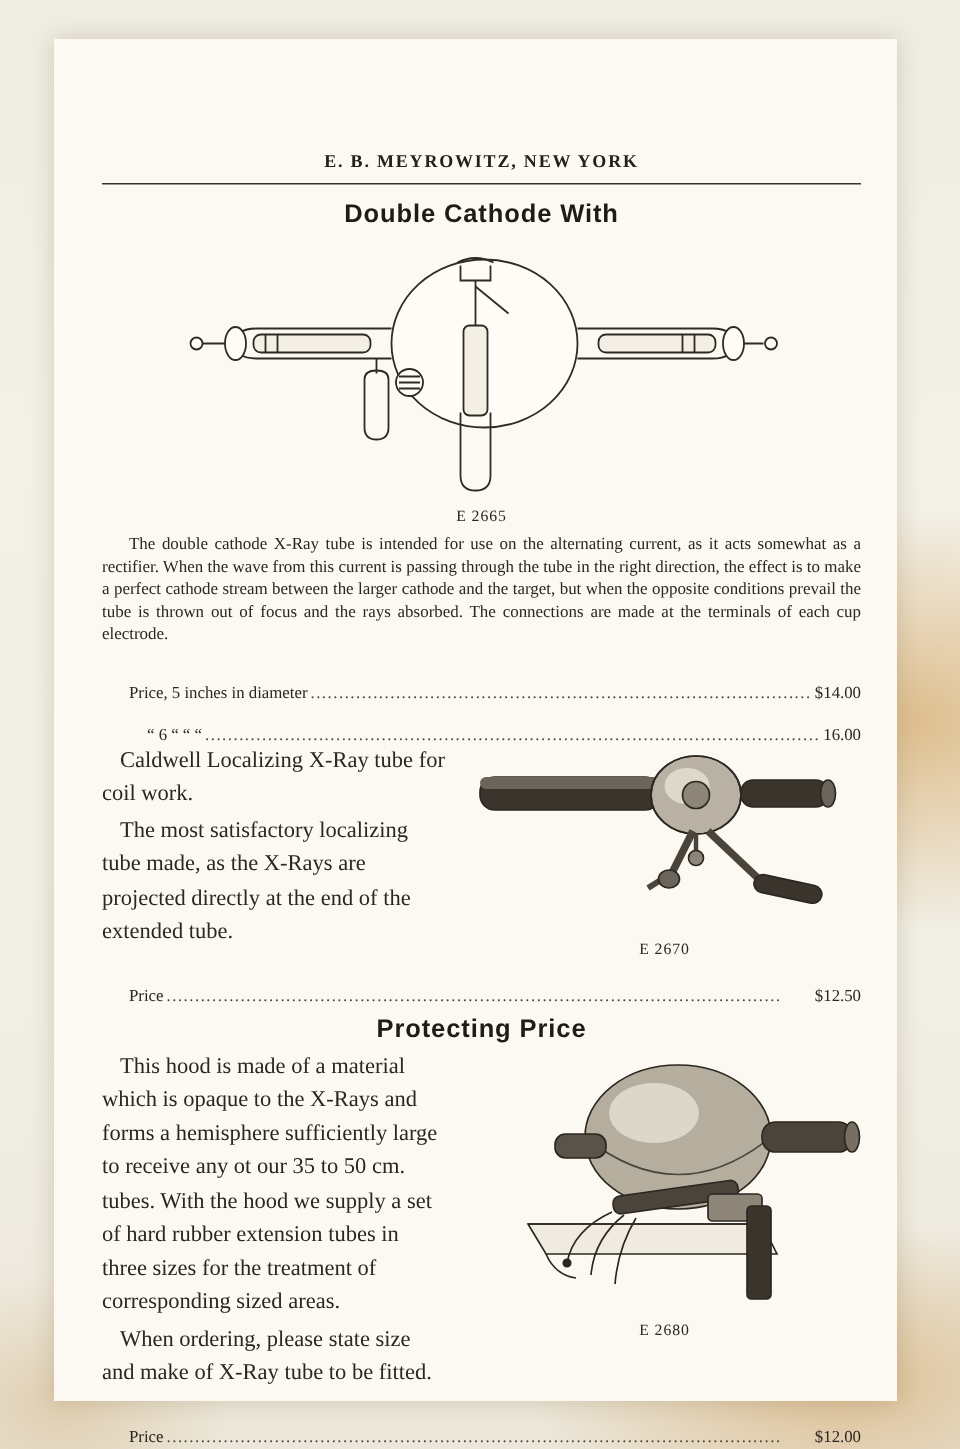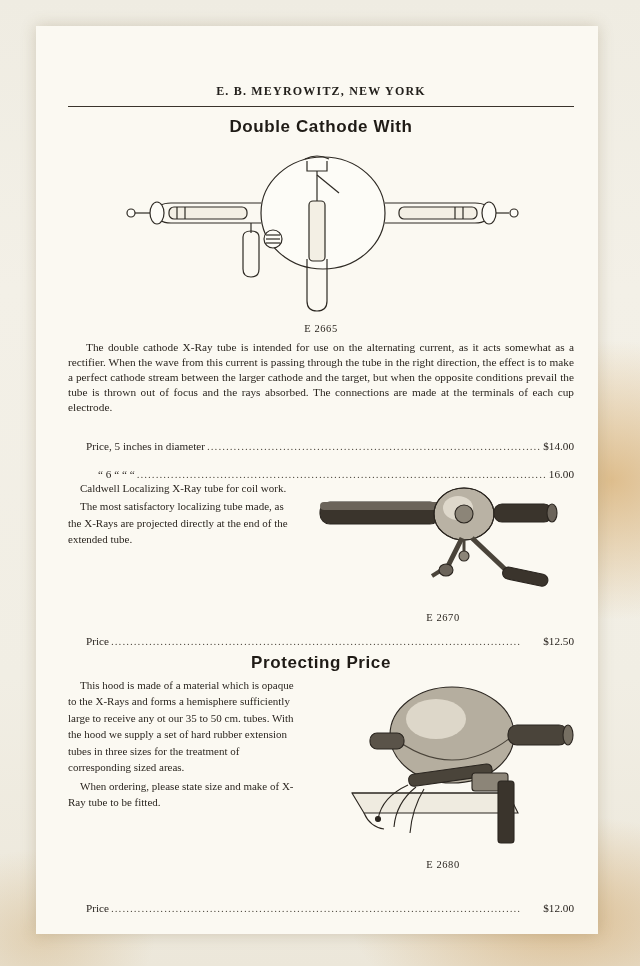--- a/index.html
+++ b/index.html
@@ -31,21 +31,21 @@
     left: 36px;
     top: 26px;
     width: 562px;
     height: 908px;
     background: #fbf9f2;
     box-shadow: 0 0 14px rgba(120,100,60,0.25);
   }
   .content {
     position: absolute;
     left: 68px;
-    top: 84px;
+    top: 100px;
     width: 506px;
   }
   .running-head {
     text-align: center;
     font-size: 12px;
     letter-spacing: 1.2px;
     font-weight: bold;
     font-family: "Liberation Serif", serif;
     color: #23201c;
   }
@@ -106,21 +106,21 @@
   .price-line.indent2 .lbl { padding-left: 12px; }
 
   
   .split {
     position: relative;
     width: 100%;
     min-height: 130px;
   }
   .split .text-col {
     width: 230px;
-    font-size: 11px;
+    font-size: 15px;
     line-height: 1.5;
     color: #2b2620;
   }
   .split .text-col p {
     margin: 0 0 2px 0;
     text-indent: 12px;
   }
   .split .img-col {
     position: absolute;
     right: 0;

